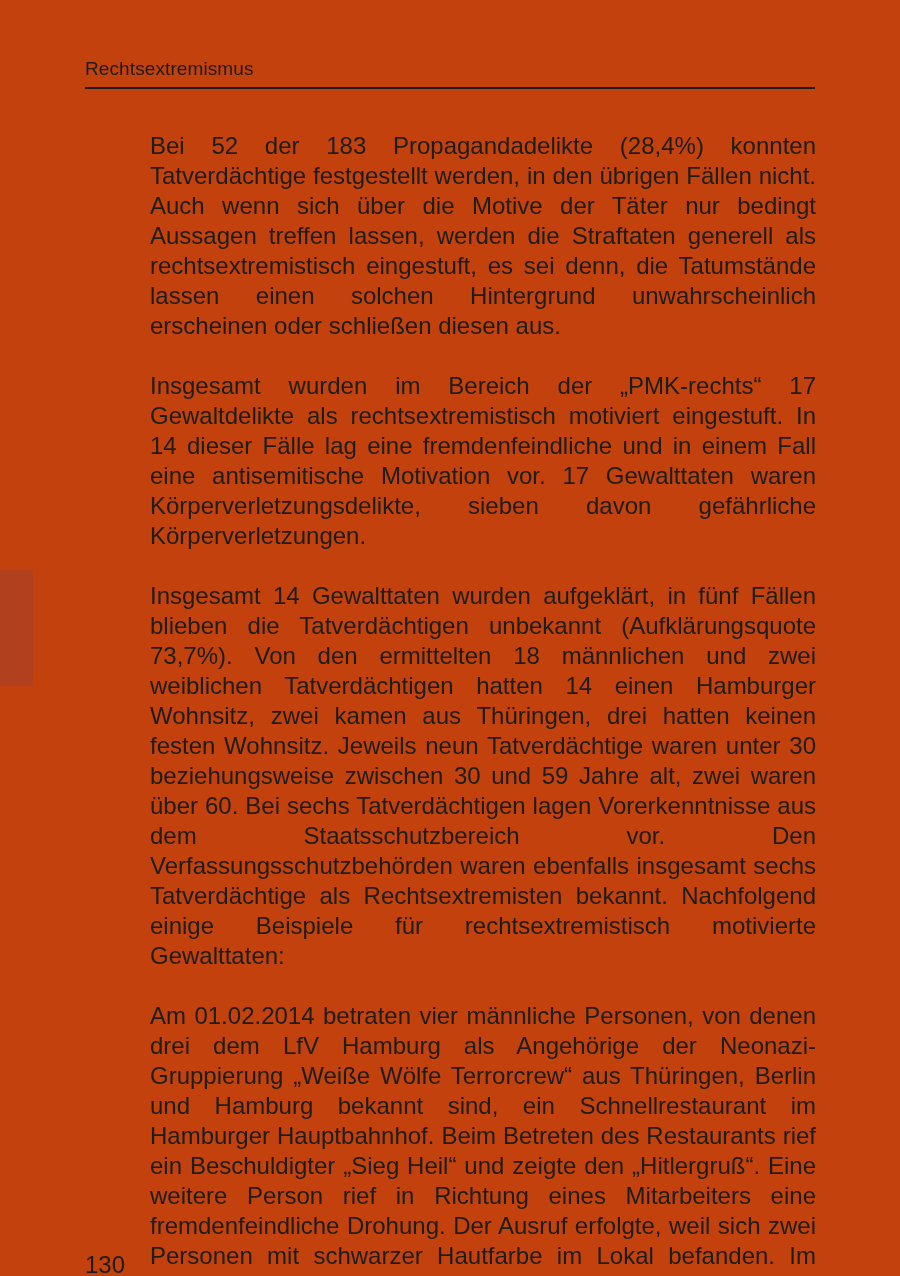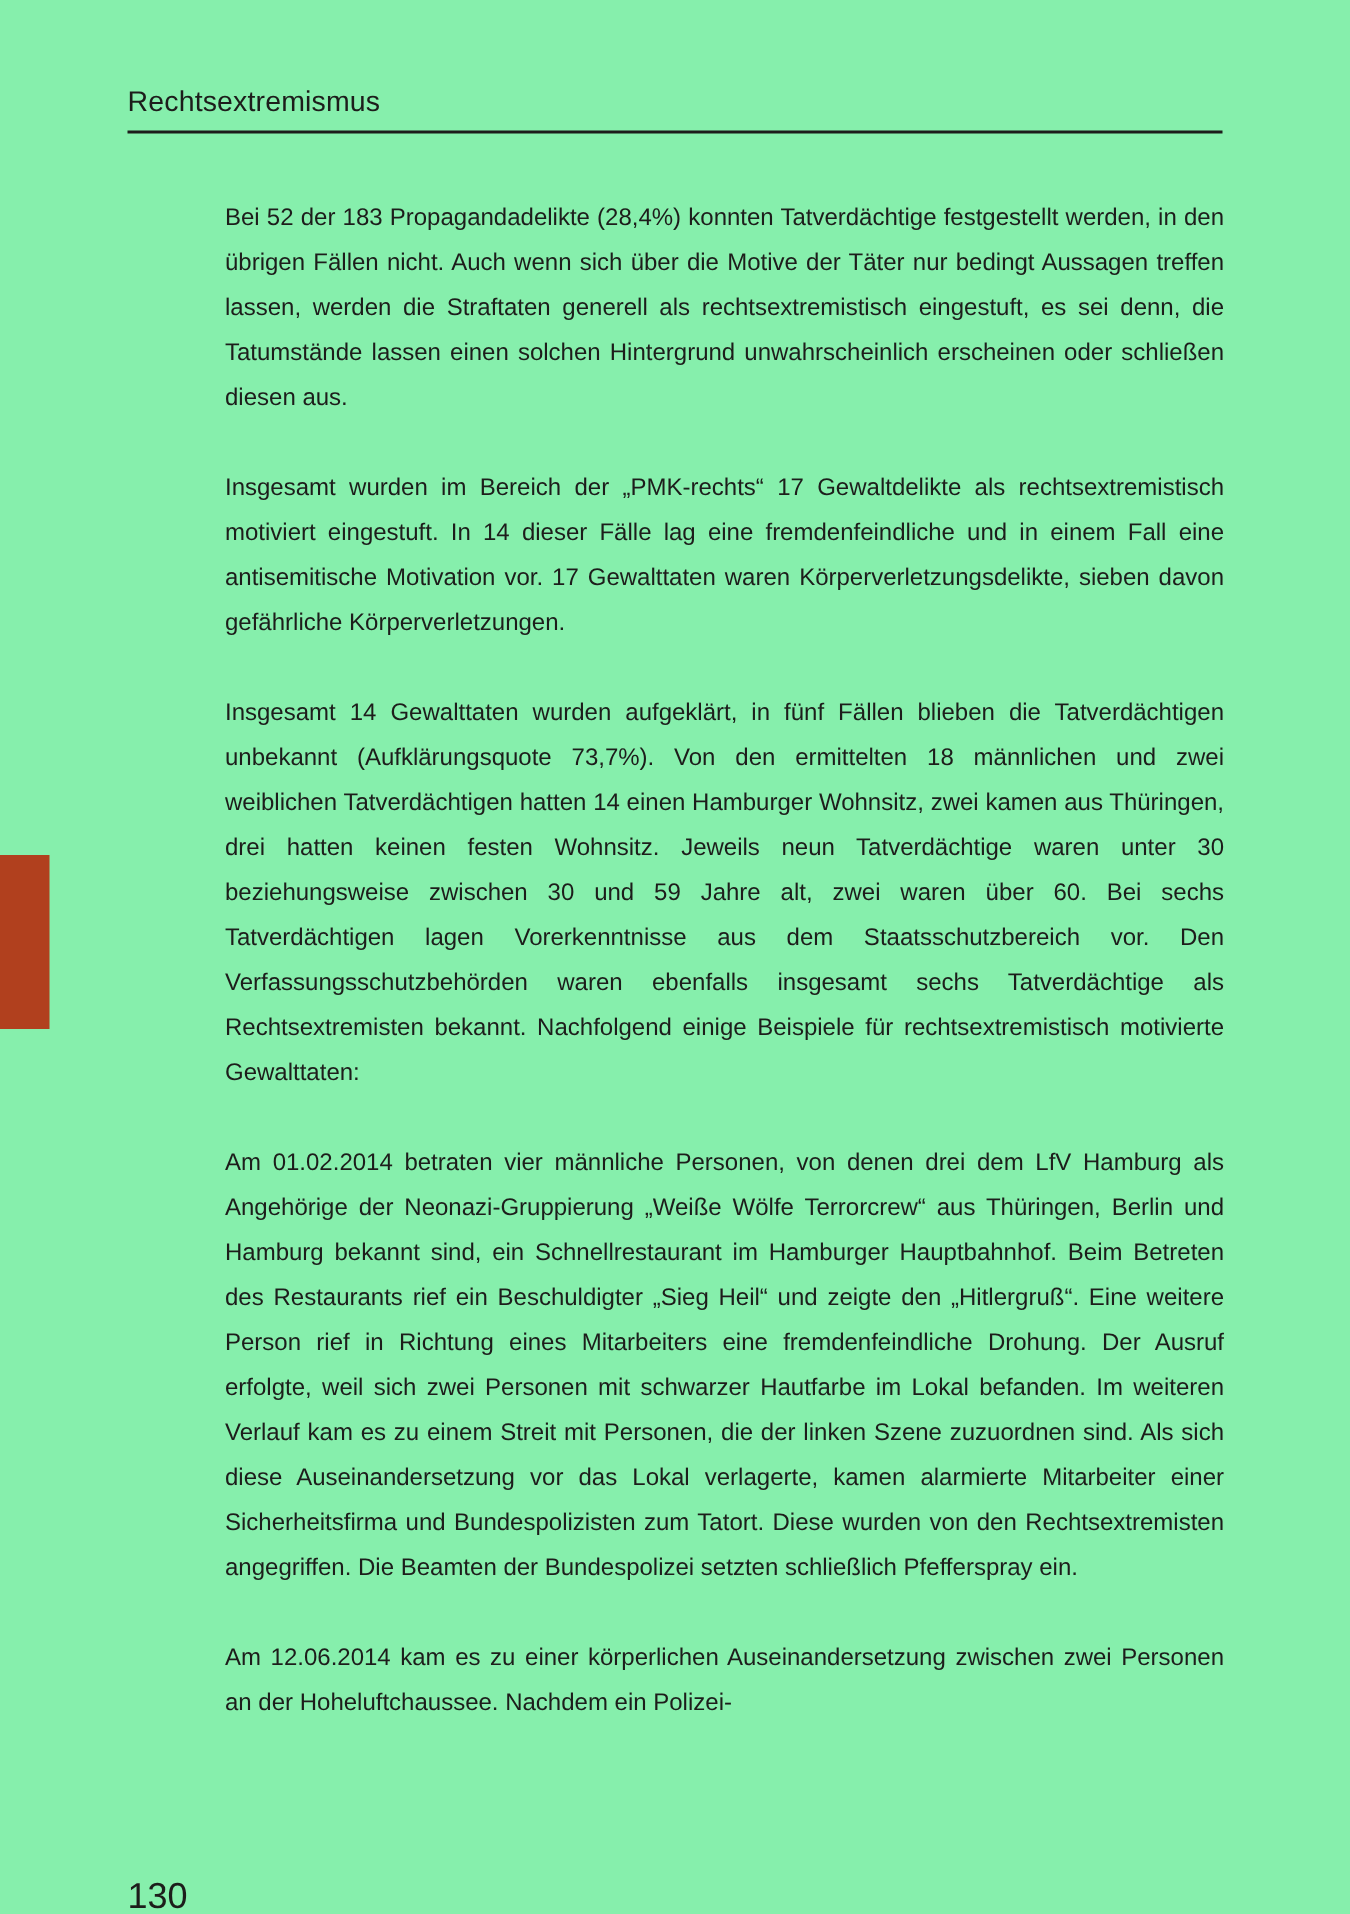--- a/index.html
+++ b/index.html
@@ -10,21 +10,21 @@
   }
   body {
     font-family: "Liberation Sans", "DejaVu Sans", sans-serif;
     color: #1a1a1a;
   }
 
   .page {
     position: relative;
     width: 900px;
     height: 1276px;
-    background: #86efac;
+    background: #c2410c;
     overflow: hidden;
     box-sizing: border-box;
   }
 
   
   .edge-tab {
     position: absolute;
     left: 0;
     top: 570px;
     width: 33px;
@@ -55,21 +55,21 @@
 
   
   .text-column {
     position: absolute;
     left: 150px;
     top: 131px;
     width: 666px;
   }
   .para {
     margin: 0 0 30px 0;
-    font-size: 16px;
+    font-size: 24px;
     line-height: 30px;
     text-align: justify;
     text-justify: inter-word;
     color: #1d1d1b;
     hyphens: none;
     -webkit-hyphens: none;
   }
   .para:last-child {
     margin-bottom: 0;
   }

